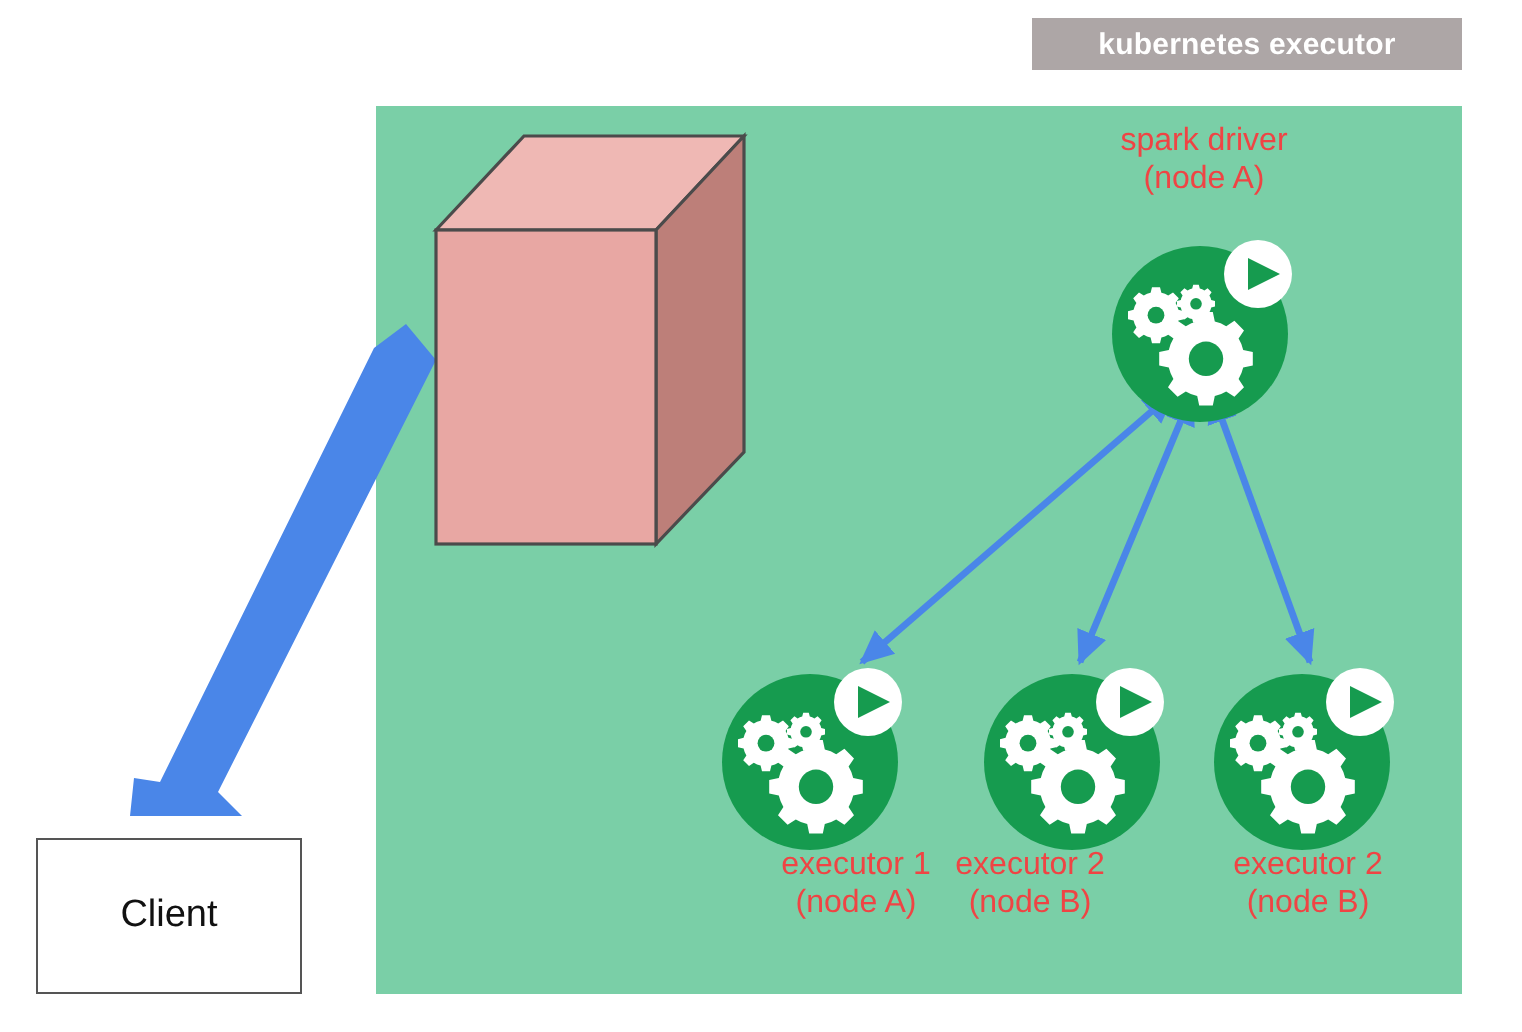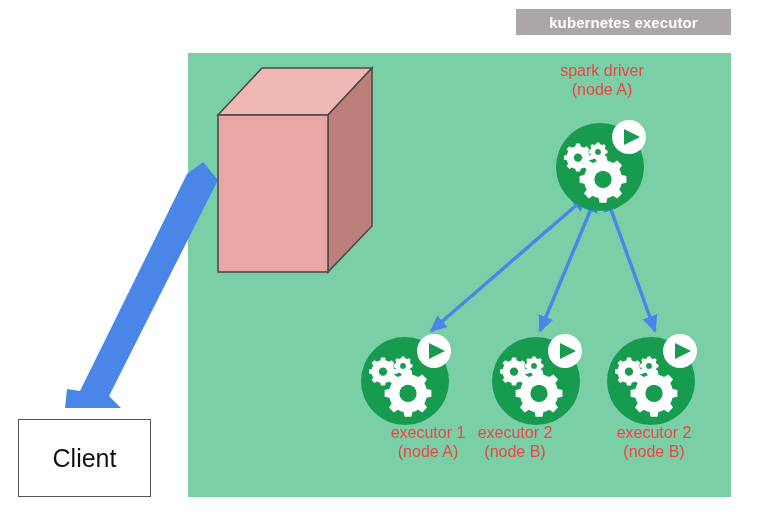--- a/index.html
+++ b/index.html
@@ -58,21 +58,21 @@
     height: 78px;
     background: #ffffff;
     border: 1.4px solid #555555;
     display: flex;
     align-items: center;
     justify-content: center;
     box-sizing: border-box;
   }
   #client-box .client-text {
     color: #111111;
-    font-size: 25px;
+    font-size: 19px;
   }
 
   
   #spark-submit-arrow {
     left: 55px;
     top: 160px;
     width: 165px;
     height: 250px;
   }
   .submit-label {

